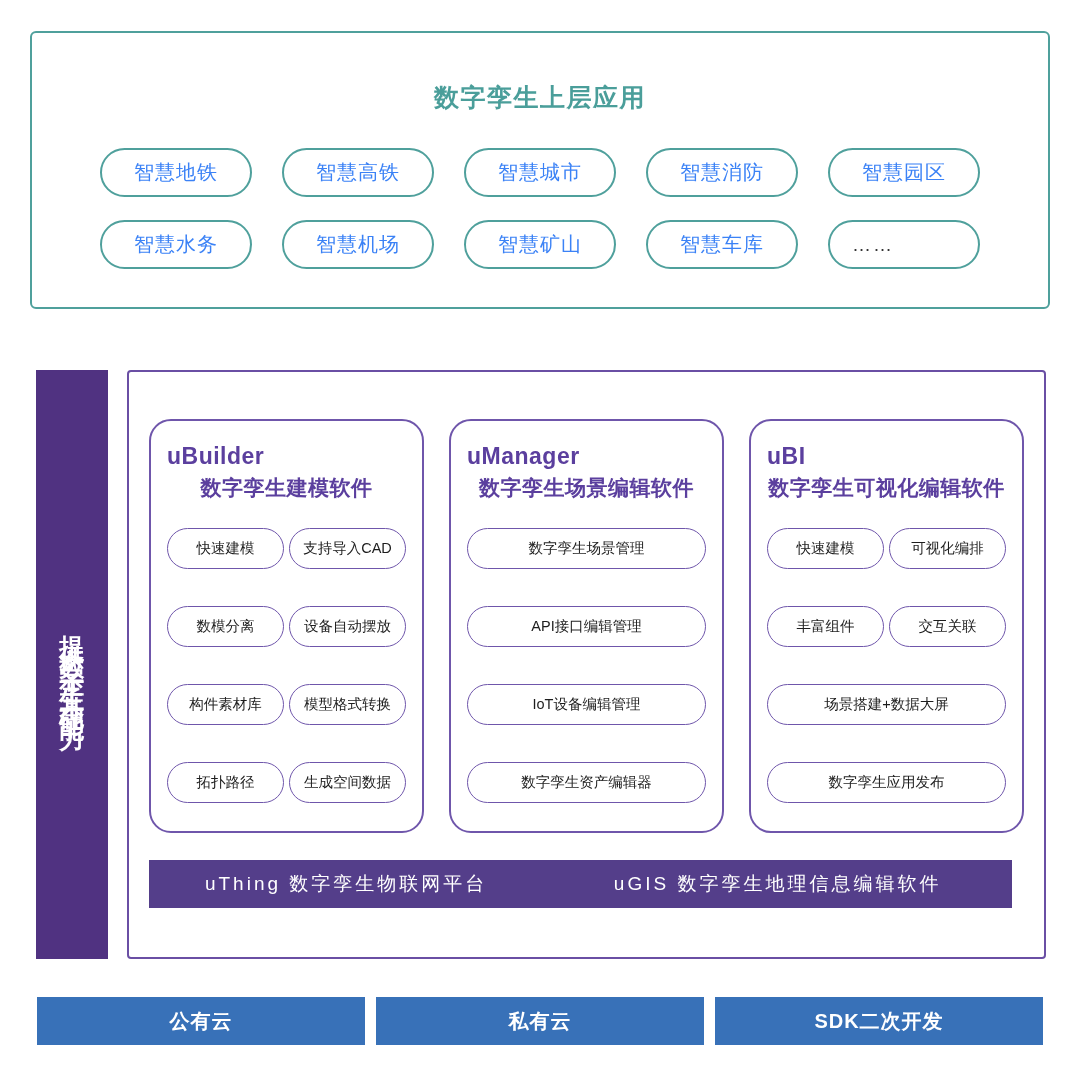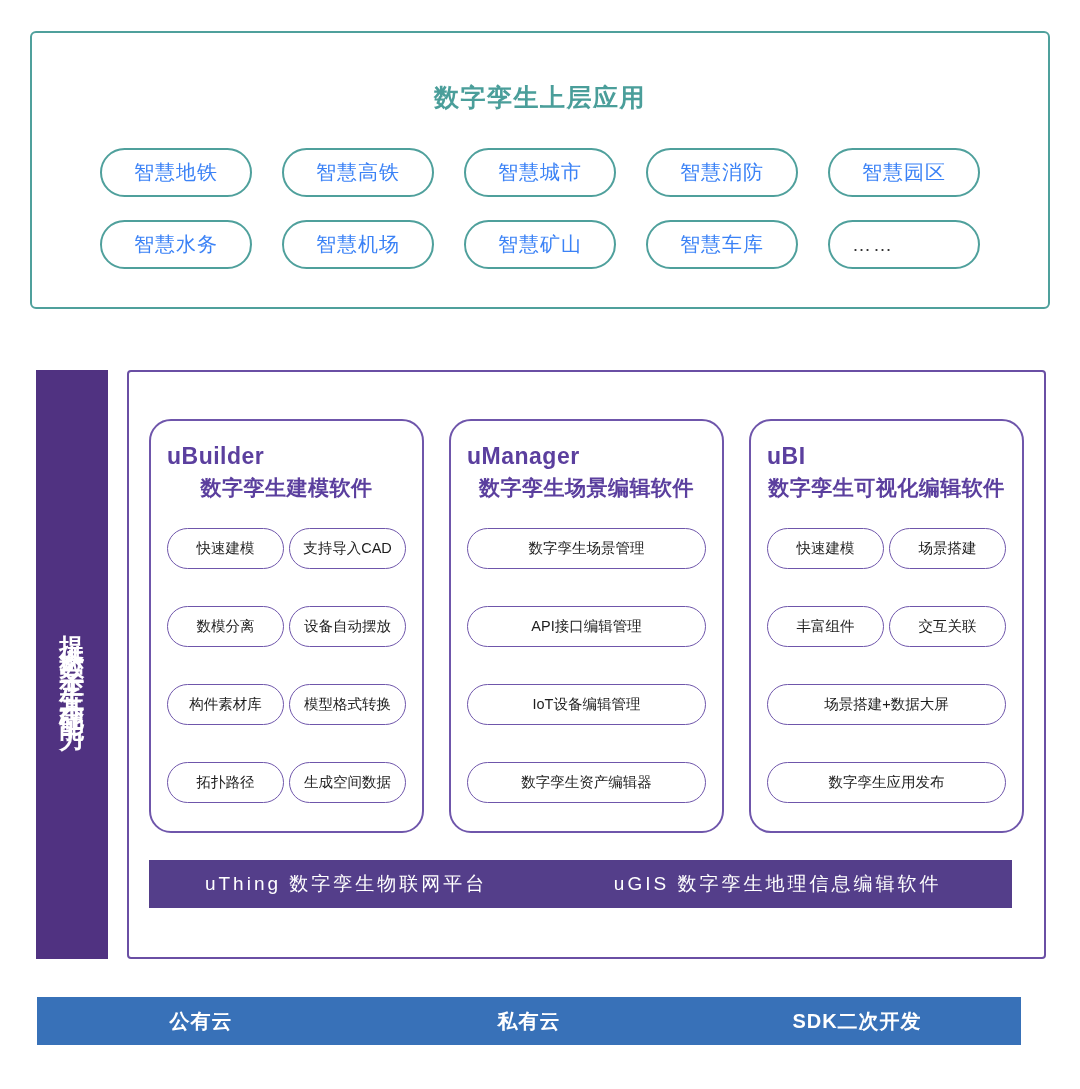--- a/index.html
+++ b/index.html
@@ -194,20 +194,21 @@
   .plat-bar.left  { width: 418px; }
   .plat-bar.right { width: 497px; }
 
   
   .bottom-bars {
     position: absolute;
     left: 37px;
     top: 997px;
     width: 1006px;
     display: flex;
+    justify-content: space-between;
   }
 
   .blue-bar {
     width: 328px;
     height: 48px;
     background: #3871b8;
     display: flex;
     align-items: center;
     justify-content: center;
     color: #ffffff;
@@ -277,21 +278,21 @@
             <div class="feat full">IoT设备编辑管理</div>
             <div class="feat full">数字孪生资产编辑器</div>
           </div>
         </div>
 
         <div class="card">
           <div class="card-title-en">uBI</div>
           <div class="card-title-cn">数字孪生可视化编辑软件</div>
           <div class="feature-grid">
             <div class="feat half">快速建模</div>
-            <div class="feat half">场景搭建</div>
+            <div class="feat half">可视化编排</div>
             <div class="feat half">丰富组件</div>
             <div class="feat half">交互关联</div>
             <div class="feat full">场景搭建+数据大屏</div>
             <div class="feat full">数字孪生应用发布</div>
           </div>
         </div>
 
       </div>
 
       <div class="platform-bars">

